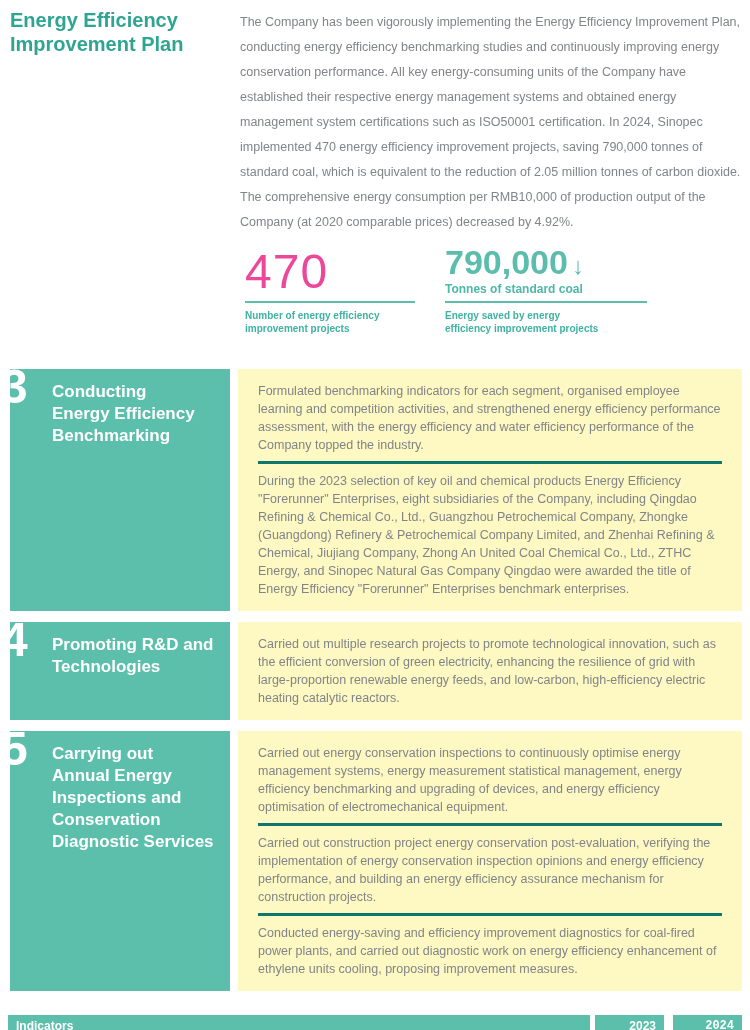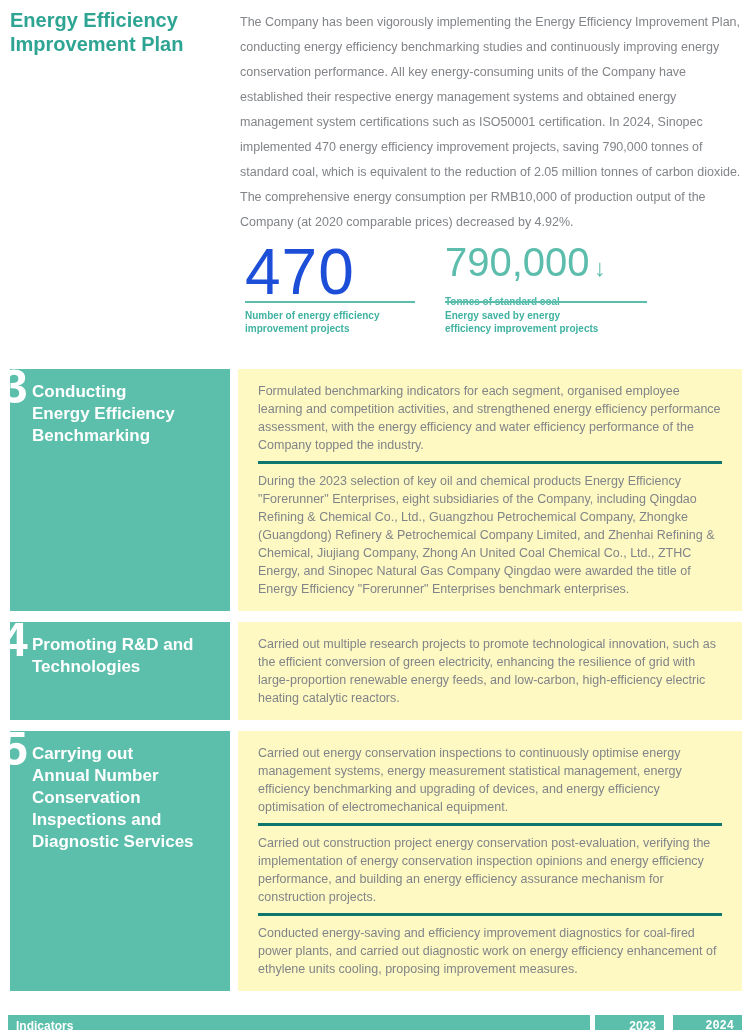--- a/index.html
+++ b/index.html
@@ -12,33 +12,33 @@
   .page-title{width:225px;font-size:20px;font-weight:700;color:#2ea493;line-height:1.2;flex-shrink:0;}
   .page-title span{display:block;}
   .top-right{flex:1;padding-left:5px;}
   .intro{font-size:12.5px;line-height:25px;color:#818488;margin:2px 0 0 0;}
 
   .stats{display:flex;margin-top:12px;padding-left:5px;}
   .stat{display:flex;flex-direction:column;}
   .stat-1{width:170px;margin-right:30px;}
   .stat-2{width:202px;}
   .stat-top{height:54px;}
-  .stat-value-big{font-size:64px;font-weight:300;color:#1d4ed8;line-height:50px;letter-spacing:1px;}
-  .stat-value{font-size:40px;font-weight:400;color:#5cbdac;line-height:30px;}
+  .stat-value-big{font-size:48px;font-weight:300;color:#ec4899;line-height:50px;letter-spacing:1px;}
+  .stat-value{font-size:34px;font-weight:700;color:#5cbdac;line-height:30px;}
   .stat-arrow{font-size:24px;font-weight:400;color:#5cbdac;}
-  .stat-unit{font-size:10px;font-weight:700;color:#4cb8a7;margin-top:14px;}
+  .stat-unit{font-size:12px;font-weight:700;color:#4cb8a7;margin-top:2px;}
   .stat-line{border-top:2px solid #5cbdac;}
   .stat-label{margin-top:7px;font-size:10px;font-weight:700;color:#3fb2a1;line-height:1.25;}
   .stat-label span{display:block;}
 
   .sections{margin-top:34px;}
   .section{display:flex;margin:0 8px 11px 10px;}
   .teal-card{width:220px;background:#5cbfac;position:relative;overflow:hidden;flex-shrink:0;margin-right:8px;}
   .big-num{position:absolute;left:-9px;top:-6px;font-size:48px;font-weight:700;color:#ffffff;line-height:1;}
-  .card-title{padding:12px 12px 12px 22px;font-size:17px;font-weight:700;color:#ffffff;line-height:1.3;}
+  .card-title{padding:12px 12px 12px 42px;font-size:17px;font-weight:700;color:#ffffff;line-height:1.3;}
   .card-title span{display:block;}
   .blue-box{flex:1;background:#fef9c3;padding:6px 20px;}
   .blue-box p{margin:7px 0;font-size:12.5px;line-height:18px;color:#818488;}
   .blue-box p + p{border-top:3px solid #0f766e;padding-top:8px;margin-top:7px;}
 
   .table{margin:24px 8px 0 8px;}
   .t-row{display:flex;height:24px;margin-top:15px;}
   .t-row.t-head{height:22px;margin-top:0;text-align:center;}
   .t-cell{display:flex;align-items:center;font-size:12px;}
   .t-label{flex:1;background:#ddedf7;color:#3fb2a1;padding-left:8px;white-space:nowrap;overflow:hidden;}
@@ -113,23 +113,23 @@
     <div class="blue-box">
       <p>Carried out multiple research projects to promote technological innovation, such as the efficient conversion of green electricity, enhancing the resilience of grid with large-proportion renewable energy feeds, and low-carbon, high-efficiency electric heating catalytic reactors.</p>
     </div>
   </div>
 
   <div class="section">
     <div class="teal-card">
       <div class="big-num">5</div>
       <div class="card-title">
         <span>Carrying out</span>
-        <span>Annual Number</span>
+        <span>Annual Energy</span>
+        <span>Inspections and</span>
         <span>Conservation</span>
-        <span>Inspections and</span>
         <span>Diagnostic Services</span>
       </div>
     </div>
     <div class="blue-box">
       <p>Carried out energy conservation inspections to continuously optimise energy management systems, energy measurement statistical management, energy efficiency benchmarking and upgrading of devices, and energy efficiency optimisation of electromechanical equipment.</p>
       <p>Carried out construction project energy conservation post-evaluation, verifying the implementation of energy conservation inspection opinions and energy efficiency performance, and building an energy efficiency assurance mechanism for construction projects.</p>
       <p>Conducted energy-saving and efficiency improvement diagnostics for coal-fired power plants, and carried out diagnostic work on energy efficiency enhancement of ethylene units cooling, proposing improvement measures.</p>
     </div>
   </div>
 

